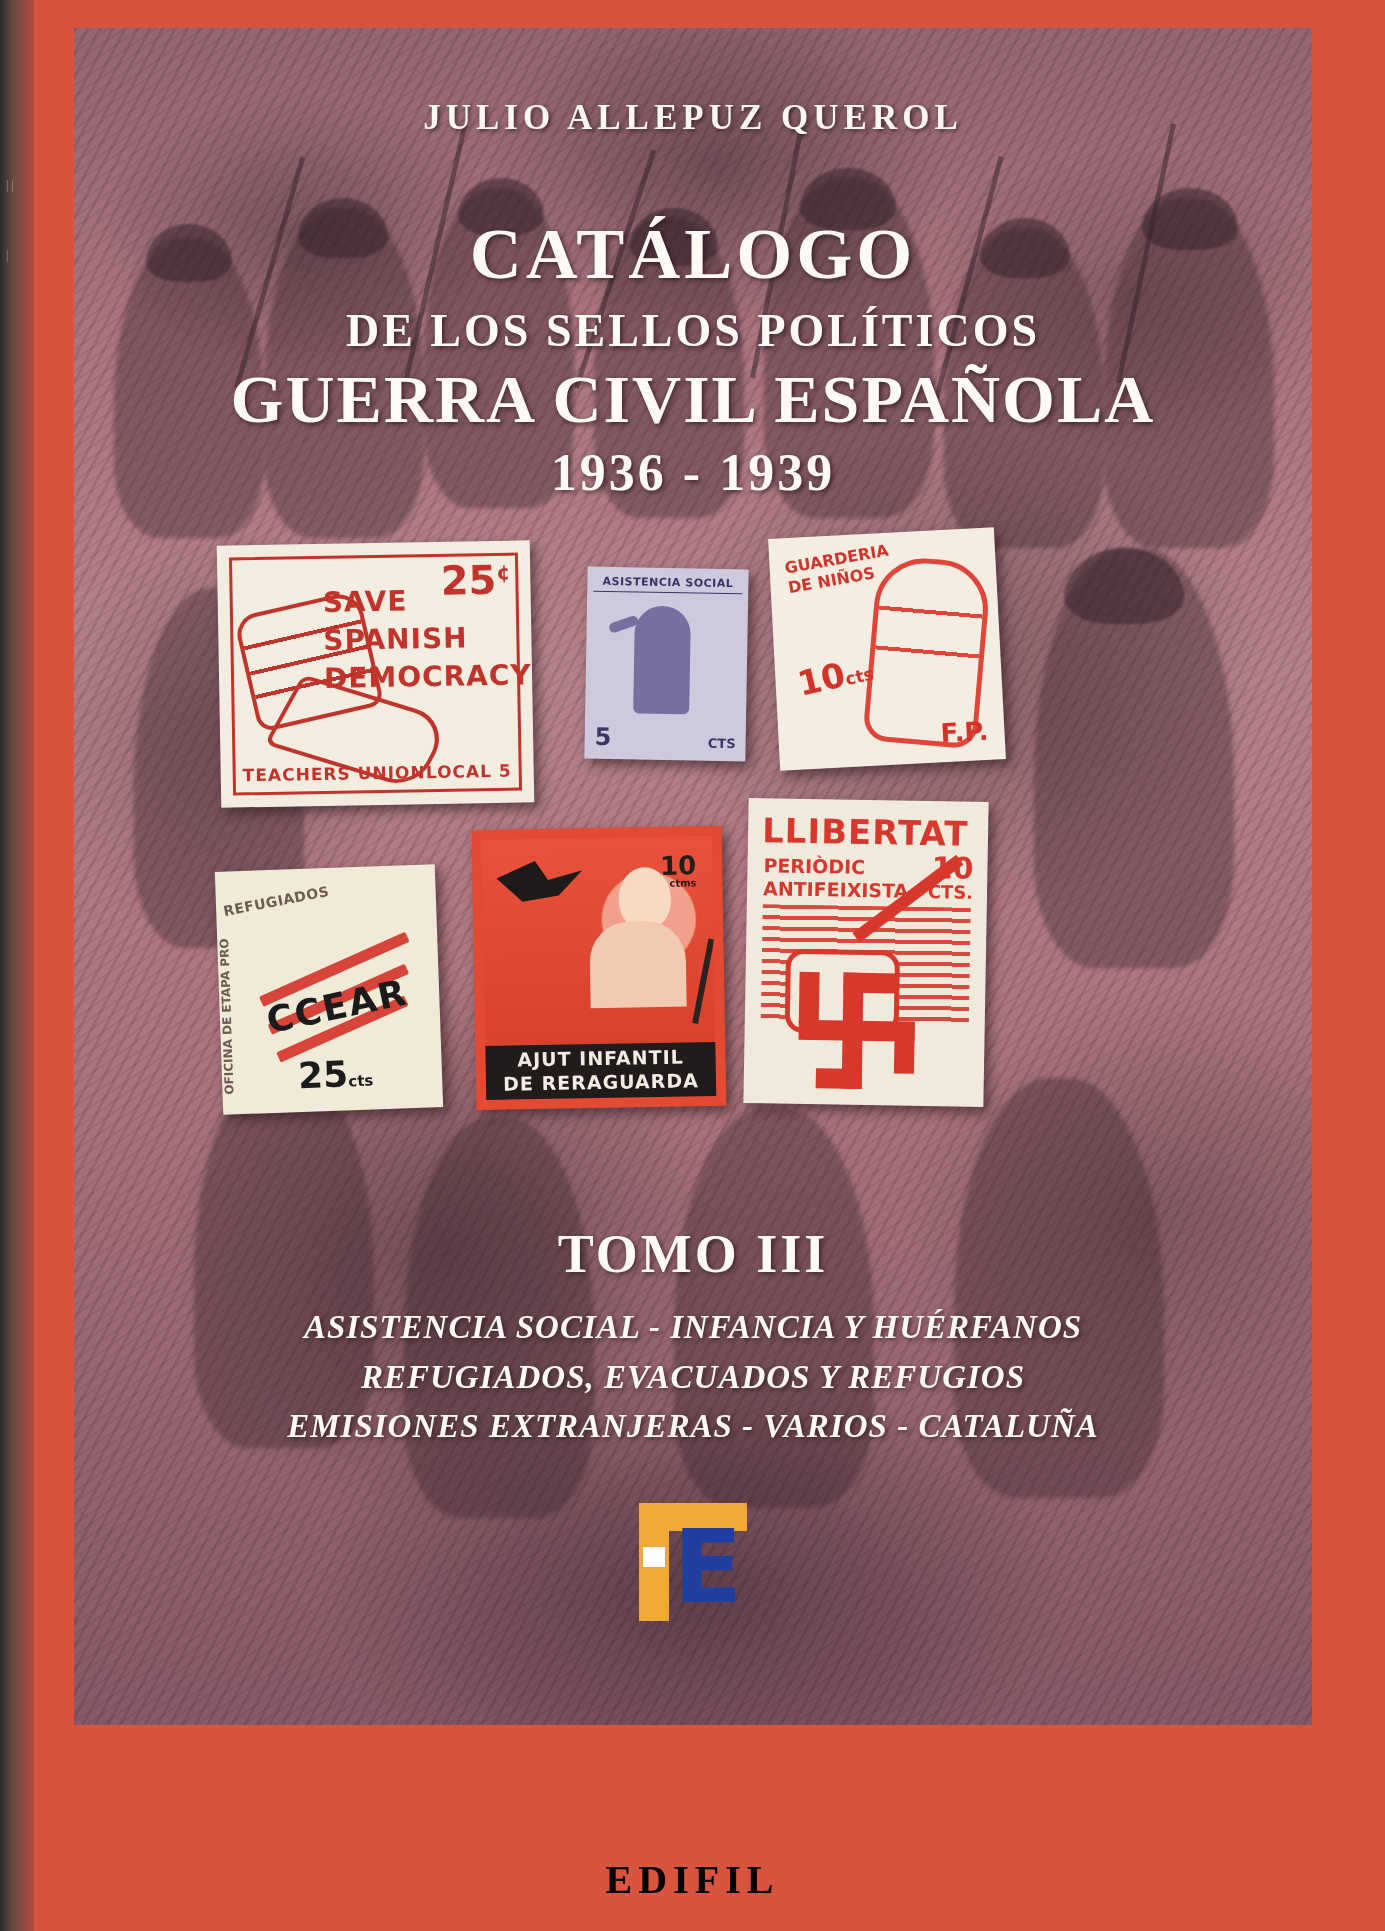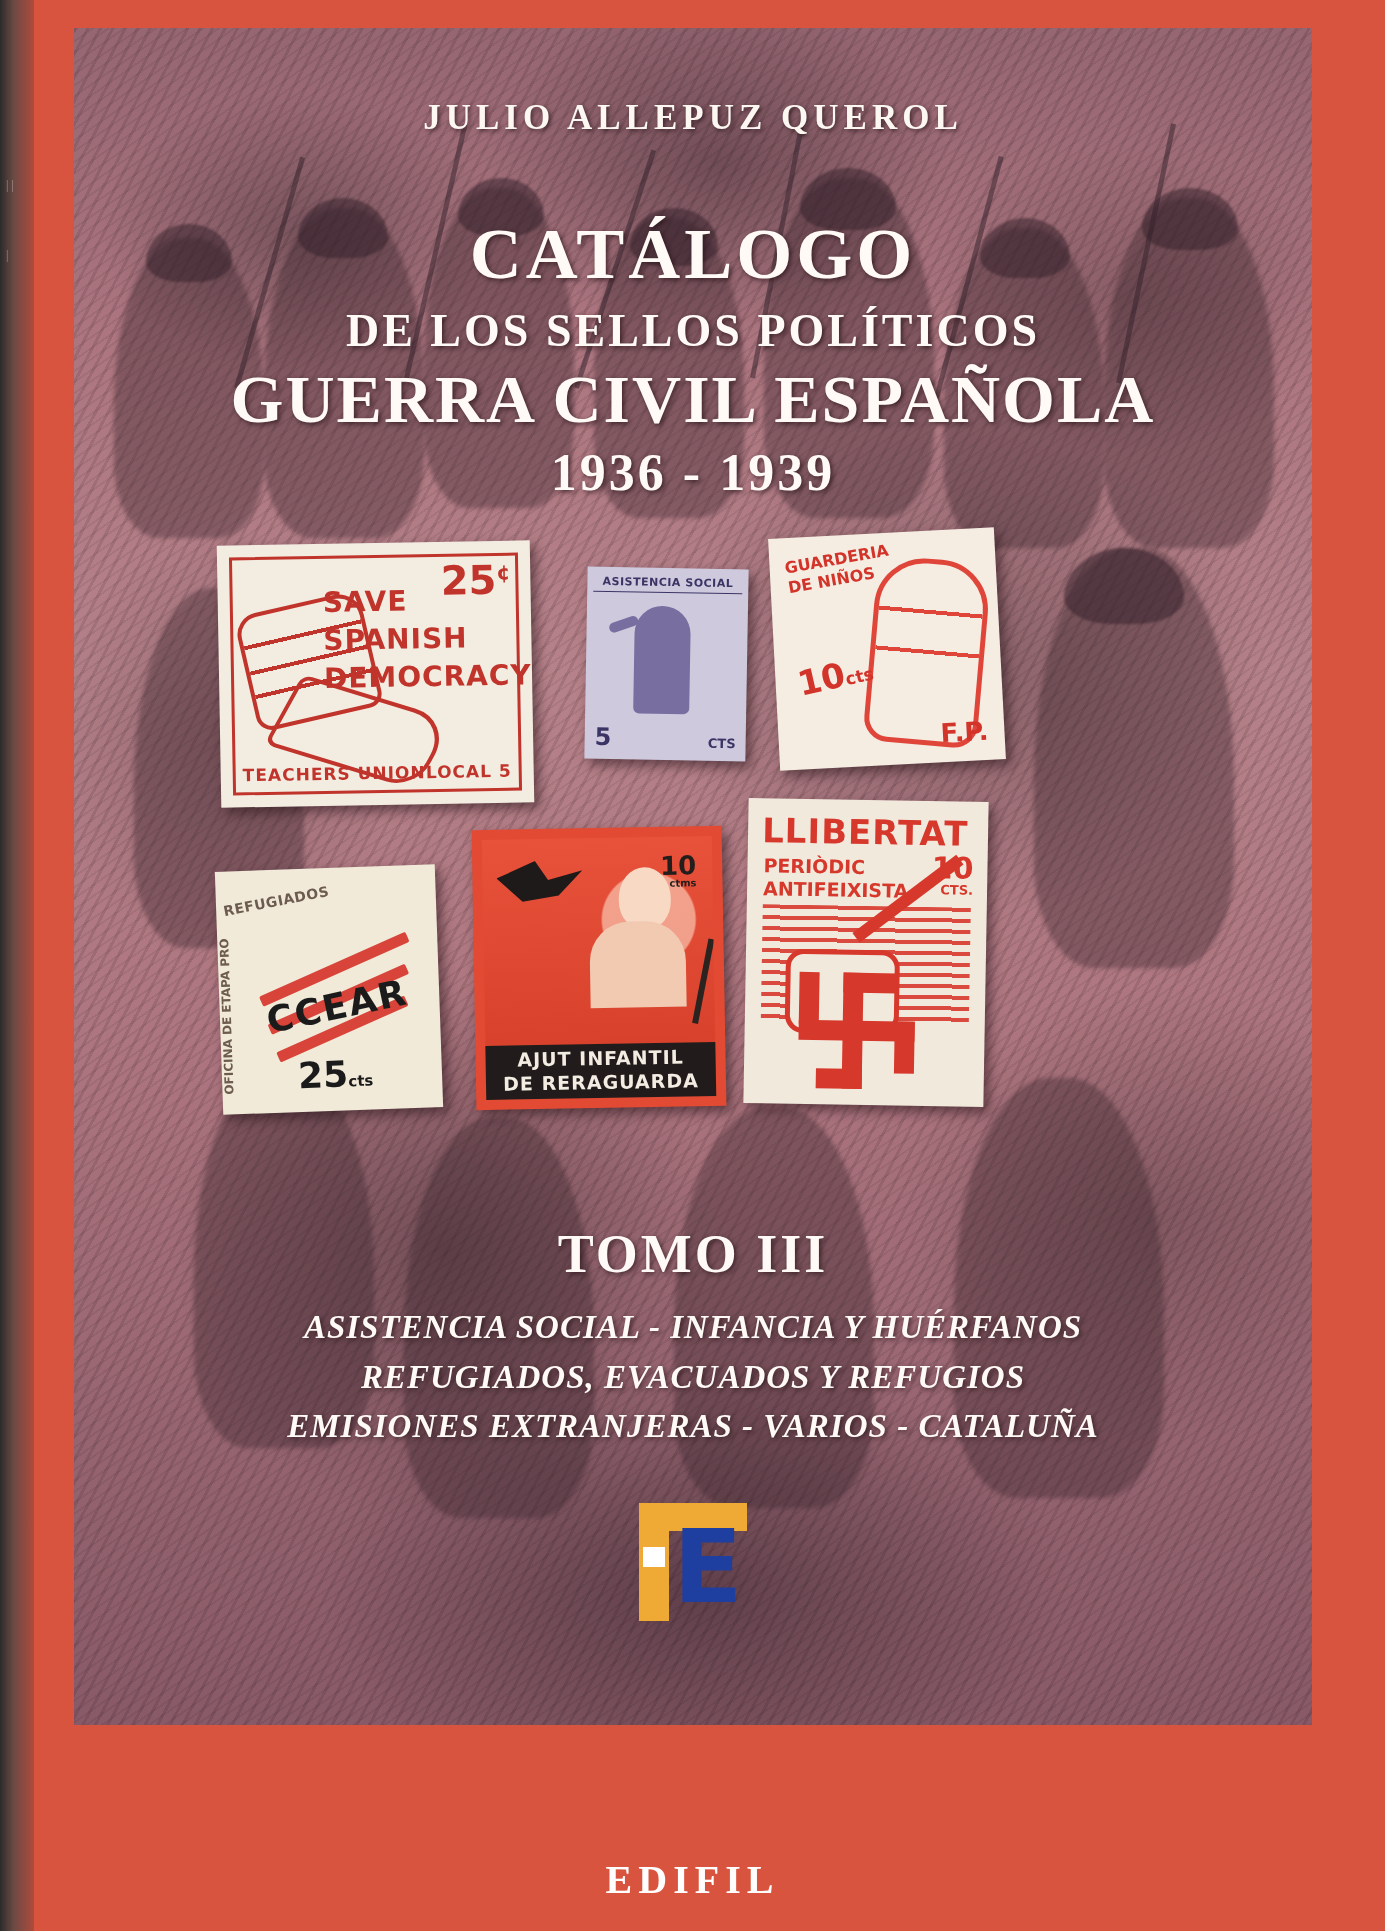--- a/index.html
+++ b/index.html
@@ -500,21 +500,21 @@
   #stamp-llibertat .val {
     position: absolute;
     right: 14px; top: 52px;
     color: #d7382c;
     font-family: "DejaVu Sans", sans-serif;
     font-weight: bold;
     font-size: 30px;
     text-align: right;
     line-height: 1;
   }
-  #stamp-llibertat .val small { font-size: 13px; display: block; }
+  #stamp-llibertat .val small { font-size: 18px; display: block; }
   #stamp-llibertat .lines {
     position: absolute;
     left: 16px; right: 16px; top: 106px; height: 120px;
     background: repeating-linear-gradient(to bottom, #d7382c 0 4px, transparent 4px 11px);
     opacity: .9;
   }
   #stamp-llibertat .pen {
     position: absolute;
     left: 96px; top: 92px;
     width: 130px; height: 12px;
@@ -603,21 +603,21 @@
     position: absolute;
     left: 4px; top: 44px;
     width: 22px; height: 20px;
     background: #ffffff;
   }
   .brand {
     position: absolute;
     left: 0; right: 0;
     bottom: 28px;
     text-align: center;
-    color: #ffffff;
+    color: #000000;
     font-family: "Liberation Serif", serif;
     font-weight: bold;
     font-size: 40px;
     letter-spacing: 6px;
   }
 </style>
 </head>
 <body>
 
 <div class="page">

